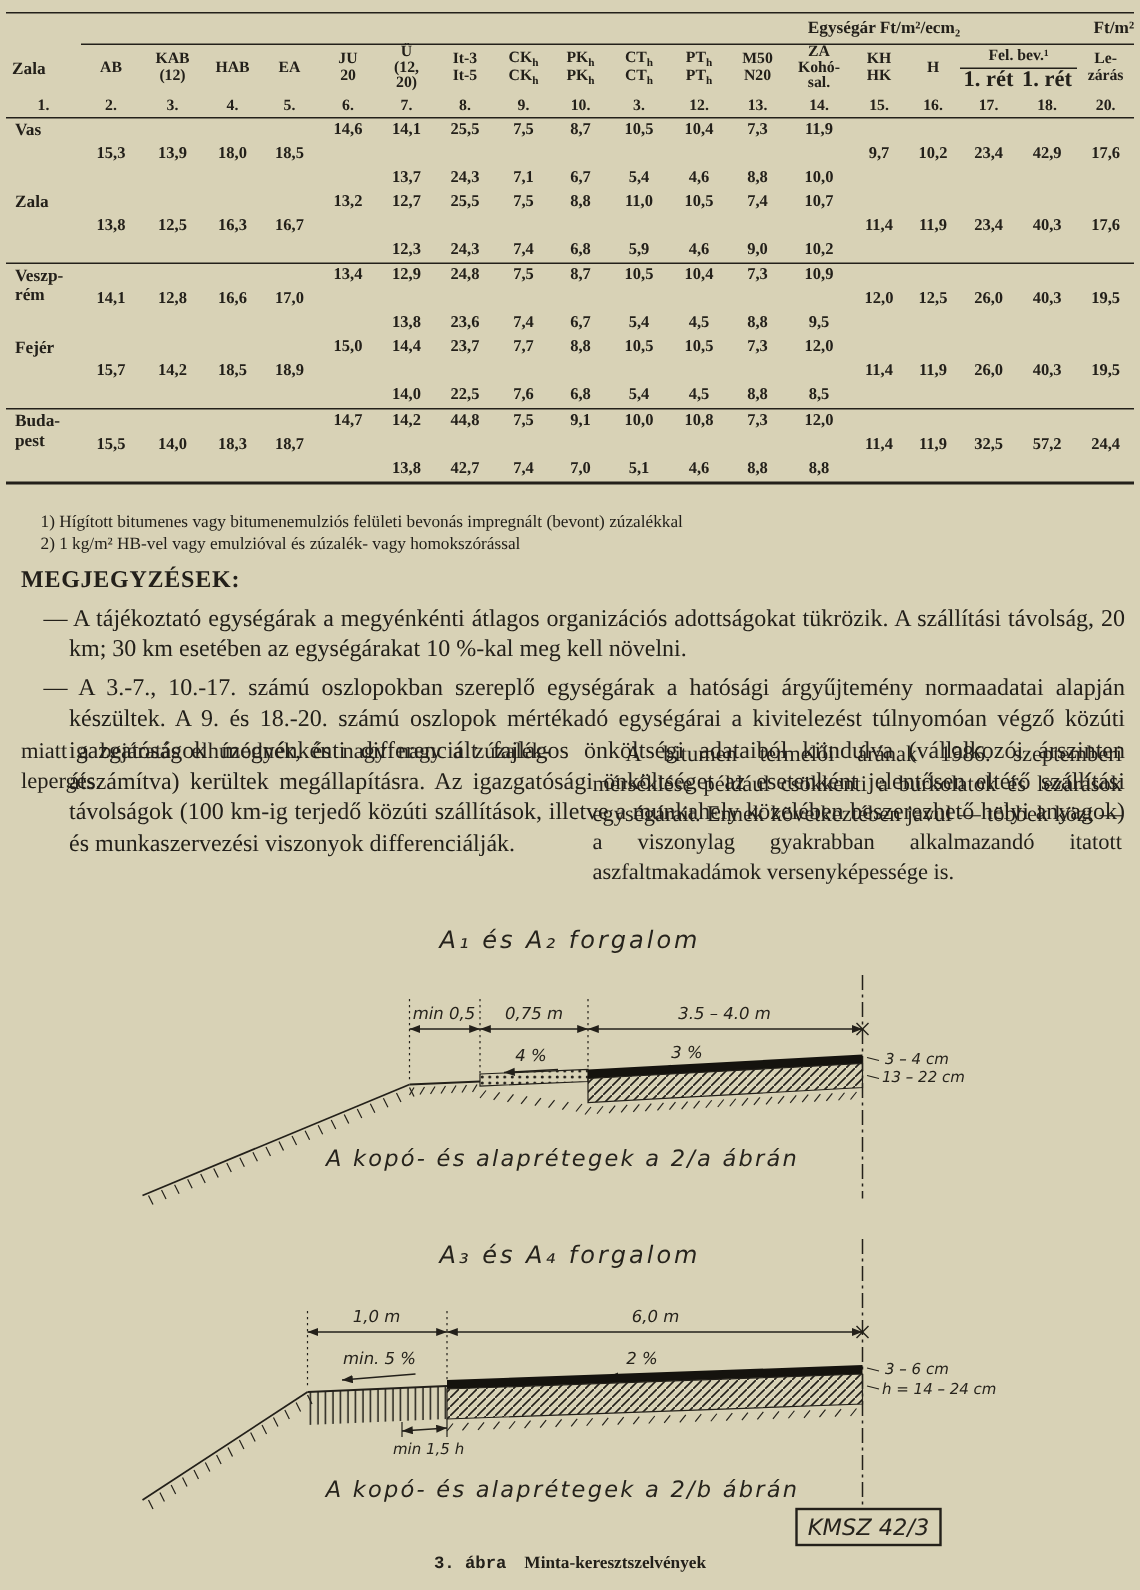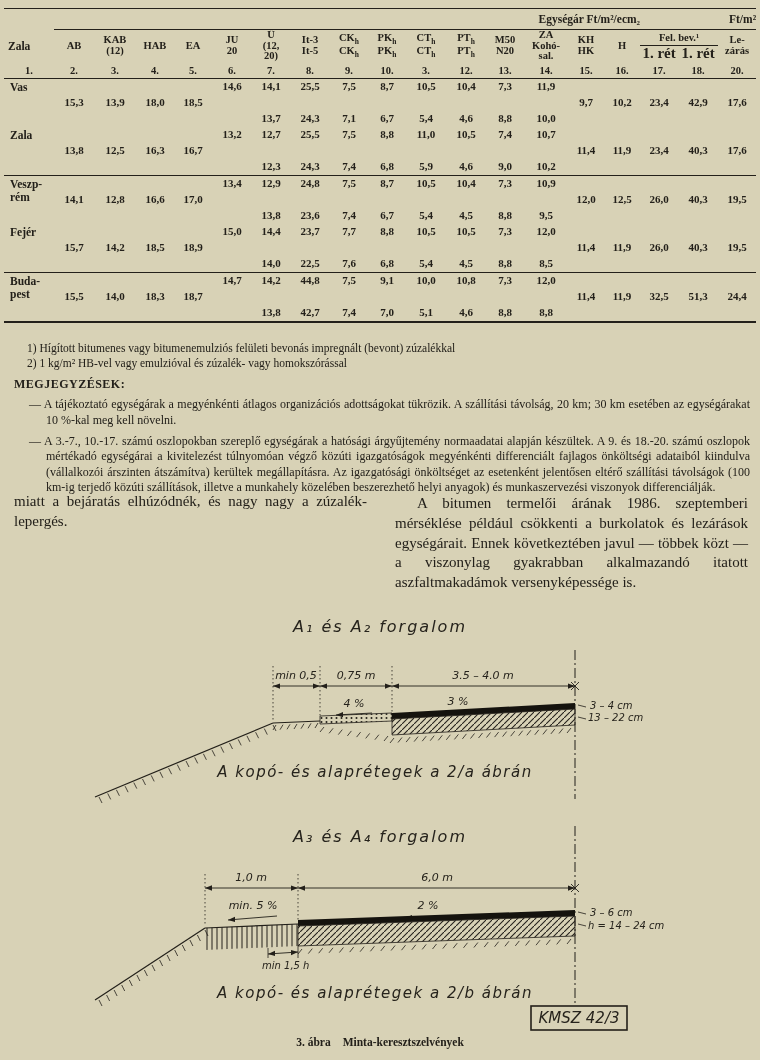--- a/index.html
+++ b/index.html
@@ -24,22 +24,22 @@
   .subh{ font-size:15px; height:13px; }
   .numcell{ border-bottom:1.5px solid var(--ink); font-size:10.5px; height:16px; }
   tbody td{ height:16px; }
   .megye{ text-align:left; vertical-align:top; padding:2px 0 0 6px; white-space:pre-line;
           font-size:11.5px; line-height:1.15;margin-top:28px; }
   .sep{ border-top:1.5px solid var(--ink); }
 
   
   .footnotes{ position:absolute; top:341px; left:14px; right:10px; font-size:11.5px; line-height:1.3; }
   .footnotes .fn{ padding-left:26px; text-indent:-13px; }
-  .megj{ font-weight:bold; font-size:12px; letter-spacing:.5px; margin-top:6px; }
-  .note{ font-size:12px; padding-left:32px; text-indent:-17px; margin-top:5px; text-align:justify; }
+  .megj{ font-weight:bold; font-size:16px; letter-spacing:.5px; margin-top:6px; }
+  .note{ font-size:16px; padding-left:32px; text-indent:-17px; margin-top:5px; text-align:justify; }
 
   
   .cols{ position:absolute; top:492px; left:14px; right:12px; display:flex; gap:28px; }
   .col{ flex:1; font-size:15px; line-height:1.32; text-align:justify; }
   .col p{ margin:0; }
   .col p.ind{ text-indent:22px; margin-top:2px; }
 
   
   svg{ position:absolute; left:0; }
   .hw{ fill:#26231c; font-family:"DejaVu Sans", sans-serif; font-style:italic; }
@@ -51,21 +51,21 @@
   .dim{ stroke:var(--ink); stroke-width:.9; }
   .ext{ stroke:var(--ink); stroke-width:.8; stroke-dasharray:1.5 2.5; }
   .cdash{ stroke:var(--ink); stroke-width:1; stroke-dasharray:10 3 2 3; }
   .ln{ stroke:var(--ink); stroke-width:1.2; fill:none; }
   .thin{ stroke:var(--ink); stroke-width:.8; fill:none; }
   .tick{ stroke:#23201a; stroke-width:.8; }
   .stampbox{ fill:none; stroke:var(--ink); stroke-width:1.6; }
 
   .figcap{ position:absolute; top:1036px; width:100%; text-align:center;
            font-size:11.5px; font-weight:bold; }
-  .figcap .no{ margin-right:12px; }
+  .figcap .no{ margin-right:12px;font-family:Liberation Mono, monospace; }
 </style>
 </head>
 <body>
 
 <div class="page">
 
   <table>
       <colgroup>
         <col style="width: 50px;">
         <col style="width: 40px;">
@@ -463,21 +463,21 @@
           <td></td>
           <td></td>
           <td></td>
           <td></td>
           <td></td>
           <td></td>
           <td></td>
           <td>11,4</td>
           <td>11,9</td>
           <td>32,5</td>
-          <td>51,3</td>
+          <td>57,2</td>
           <td>24,4</td>
         </tr>
         <tr>
           <td></td>
           <td></td>
           <td></td>
           <td></td>
           <td></td>
           <td>13,8</td>
           <td>42,7</td>

